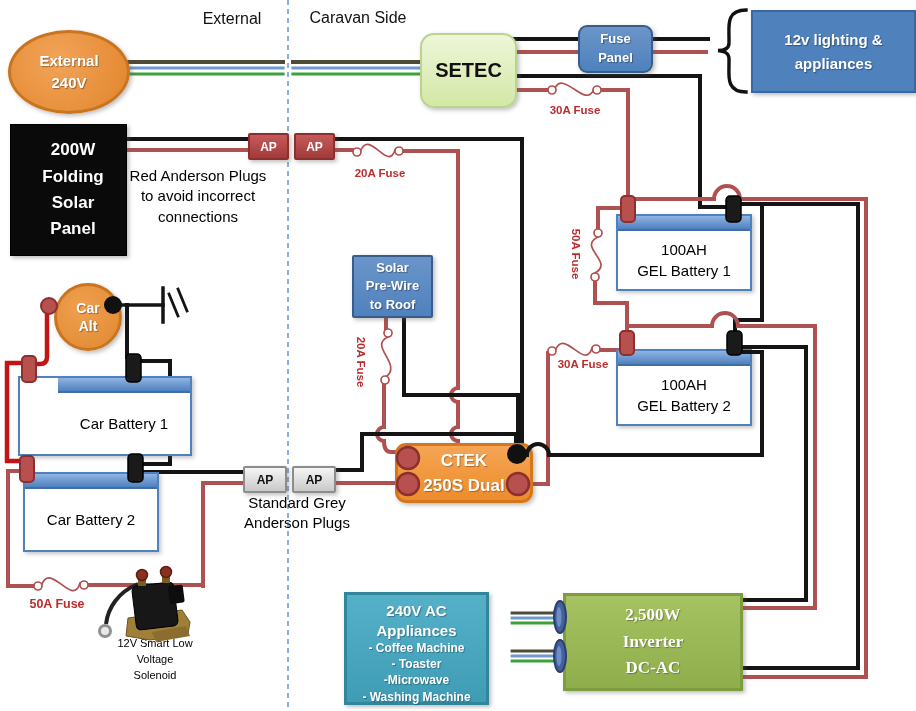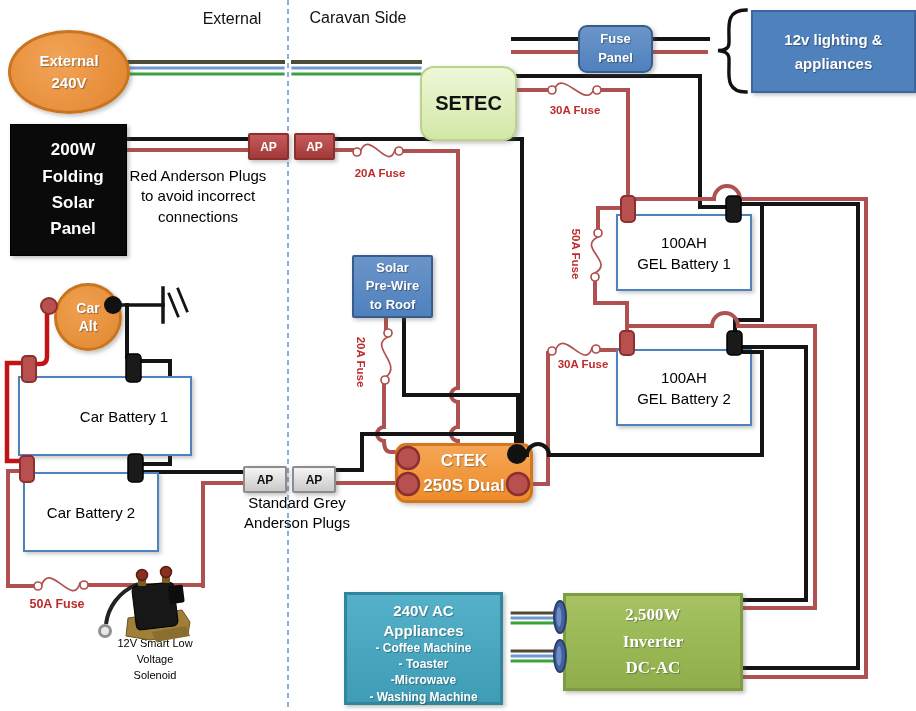--- a/index.html
+++ b/index.html
@@ -11,21 +11,21 @@
   .node{position:absolute;z-index:2;display:flex;flex-direction:column;align-items:center;justify-content:center;
         text-align:center;white-space:pre-line;font-weight:700;color:#fff;
         box-shadow:2px 2px 4px rgba(90,90,90,.4);}
   .lbl{position:absolute;z-index:2;white-space:pre-line;text-align:center;color:#000000;
        font-size:15px;line-height:1.36;transform:translateX(-50%);}
   .fuse-lbl{position:absolute;z-index:2;white-space:nowrap;font-weight:700;color:#bd2c2c;
        font-size:11.5px;transform:translateX(-50%);}
   .fuse-lbl.vert{transform:translate(-50%,-50%) rotate(90deg);}
   .zone-lbl{position:absolute;z-index:2;font-size:16px;color:#111;transform:translateX(-50%);white-space:nowrap;}
   .blue-box{background:linear-gradient(180deg,#6b95c9,#4f81bd);border:2.5px solid #385d8a;}
-  .battery{position:absolute;z-index:2;background:#fff;border:2.5px solid #4f81bd;display:flex;
+  .battery{position:absolute;z-index:2;background:#fff;border:2.5px solid #4f81bd;display:flex;flex-direction:column;
         box-shadow:2px 2px 4px rgba(90,90,90,.35);}
   .battery .band{height:13px;background:linear-gradient(180deg,#8fb4e3,#4f81bd);border-bottom:2px solid #3f6da8;}
   .battery .blabel{flex:1;display:flex;align-items:center;justify-content:center;text-align:center;
         white-space:pre-line;color:#000;font-size:15px;line-height:1.4;}
 </style>
 </head>
 <body>
 
 <div id="canvas">
 
@@ -110,21 +110,21 @@
 
   <div class="zone-lbl" style="left:232px;top:10px;">External</div>
   <div class="zone-lbl" style="left:358px;top:9px;">Caravan Side</div>
 
   <div class="node" style="left:8px;top:30px;width:116px;height:78px;border-radius:50%;
        background:radial-gradient(circle at 40% 35%,#f2a458,#e1842c);border:3px solid #c9741f;
        font-size:15px;line-height:1.5;text-shadow:1px 1px 1px rgba(0,0,0,.35);">External
 240V</div>
 
   <div class="node" style="left:420px;top:33px;width:93px;height:71px;border-radius:14px;
-       background:linear-gradient(180deg,#eef6d8,#d3e8a6);border:2.5px solid #bcd38e;color:#111;font-size:20px;margin-top:33px;">SETEC</div>
+       background:linear-gradient(180deg,#eef6d8,#d3e8a6);border:2.5px solid #bcd38e;color:#111;font-size:20px;">SETEC</div>
 
   <div class="node blue-box" style="left:578px;top:25px;width:71px;height:44px;border-radius:9px;
        font-size:13px;line-height:1.45;text-shadow:1px 1px 1px rgba(0,0,0,.35);">Fuse
 Panel</div>
 
   <div class="node" style="left:751px;top:10px;width:161px;height:79px;background:#4f81bd;border:2.5px solid #3a67a0;
        font-size:15px;line-height:1.6;text-shadow:1px 1px 1px rgba(0,0,0,.35);">12v lighting &amp;
 appliances</div>
 
   <div class="node" style="left:10px;top:124px;width:106px;height:130px;background:#0a0a0a;border:1px solid #000;
@@ -178,21 +178,21 @@
 
   <div class="battery" style="left:18px;top:376px;width:132px;height:76px;padding-left:38px;">
     <div class="band"></div>
     <div class="blabel">Car Battery 1</div>
   </div>
   <div class="battery" style="left:23px;top:472px;width:132px;height:76px;">
     <div class="band"></div>
     <div class="blabel">Car Battery 2</div>
   </div>
 
-  <div class="node" style="left:344px;top:592px;width:159px;height:113px;background:linear-gradient(180deg,#55b1c9,#3f9cb5);
+  <div class="node" style="left:344px;top:592px;width:145px;height:113px;background:linear-gradient(180deg,#55b1c9,#3f9cb5);
        border:3px solid #31869b;justify-content:flex-start;padding-top:6px;box-sizing:border-box;">
     <div style="font-size:15px;line-height:1.3;text-shadow:1px 1px 1px rgba(0,0,0,.3);">240V AC
 Appliances</div>
     <div style="font-size:12px;line-height:1.35;text-shadow:1px 1px 1px rgba(0,0,0,.3);">- Coffee Machine
 - Toaster
 -Microwave
 - Washing Machine</div>
   </div>
 
   <div class="node" style="left:563px;top:593px;width:174px;height:92px;background:linear-gradient(180deg,#a6c262,#8fae4b);

